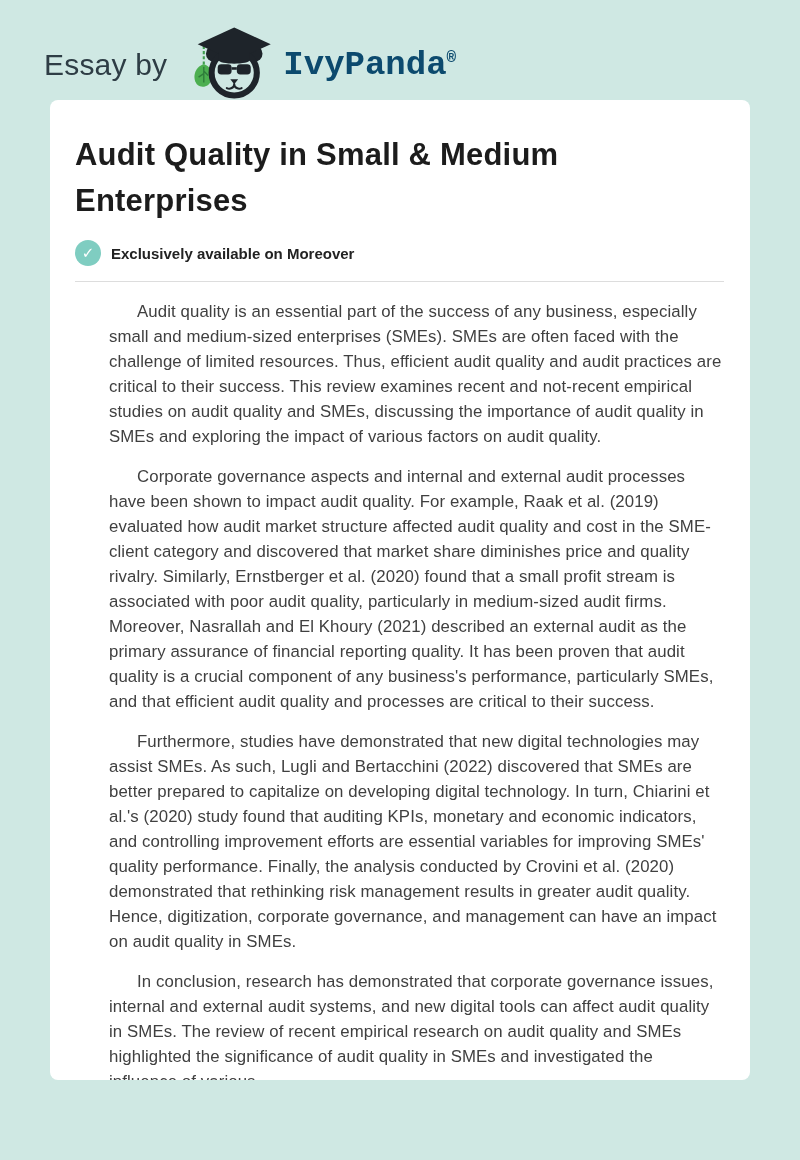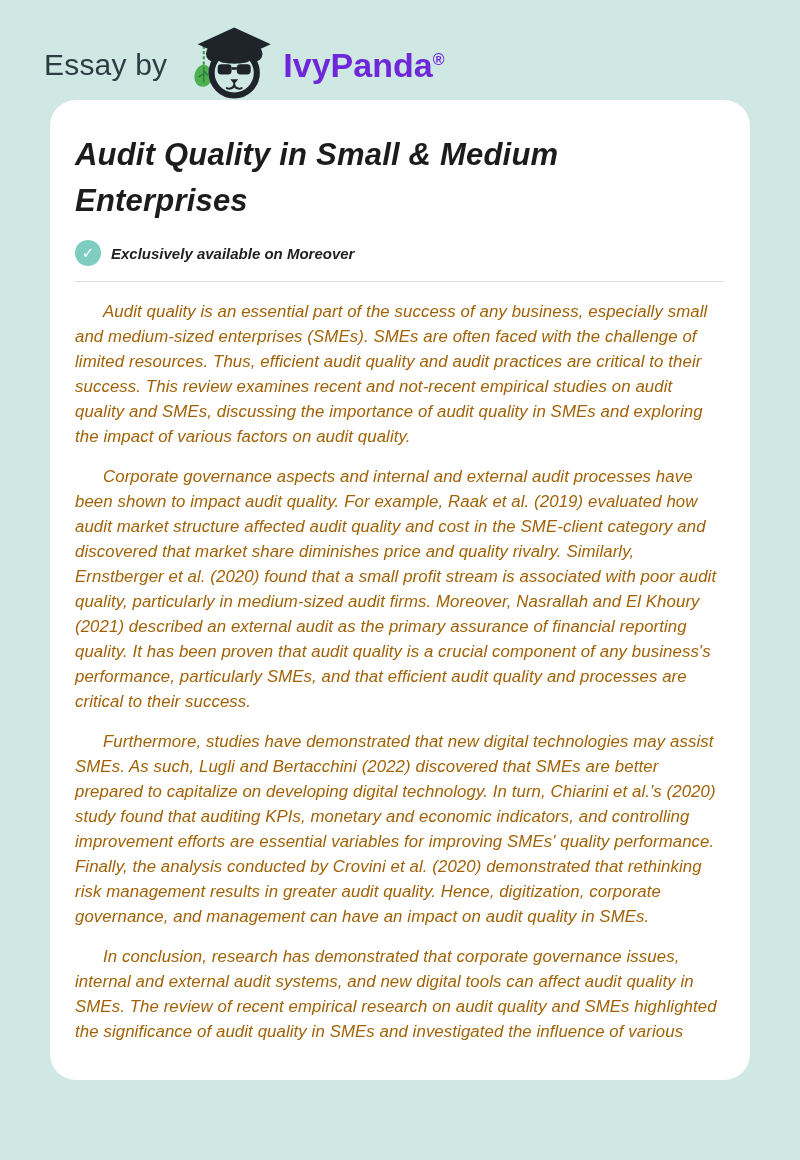--- a/index.html
+++ b/index.html
@@ -24,40 +24,39 @@
     font-weight: 400;
     color: #2e3d45;
     letter-spacing: 0.2px;
   }
   .logo-icon {
     margin: 0 10px 0 18px;
     display: inline-block;
     line-height: 0;
   }
   .brand-name {
-    font-family: Liberation Sans, sans-serif;
+    font-family: Liberation Mono, monospace;
     font-weight: 700;
     font-size: 34px;
-    color: #6d28d9;
+    color: #0c4a6e;
     text-align: center;
   }
   .brand-name sup {
     font-size: 16px;
     vertical-align: super;
   }
   
   .article-card {
     width: 700px;
     height: 980px;
     margin: 0 auto;
     background: #ffffff;
-    border-radius: 26px;
+    border-radius: 8px;
     padding: 32px 26px 0 25px;
     overflow: hidden;
-    font-style: italic;
   }
   .page-title {
     font-size: 31px;
     line-height: 46px;
     font-weight: 700;
     color: #1c1c1c;
     letter-spacing: 0.2px;
     margin-bottom: 16px;
   }
   .exclusive-badge {
@@ -85,25 +84,26 @@
     color: #222222;
   }
   .divider {
     border: none;
     border-top: 1px solid #dddddd;
     margin: 0 0 17px 0;
   }
   .essay-body p {
     font-size: 16.8px;
     line-height: 25px;
-    color: #a16207;
+    color: #404040;
     text-indent: 28px;
     text-align: left;
     margin-bottom: 15px;
     letter-spacing: 0.1px;
+    margin-left: 34px;
   }
 </style>
 </head>
 <body>
 
 <header class="site-header">
   <span class="header-prefix">Essay by</span>
   <span class="logo-icon">
     <svg width="88" height="80" viewBox="0 0 100 92" aria-hidden="true">
 

